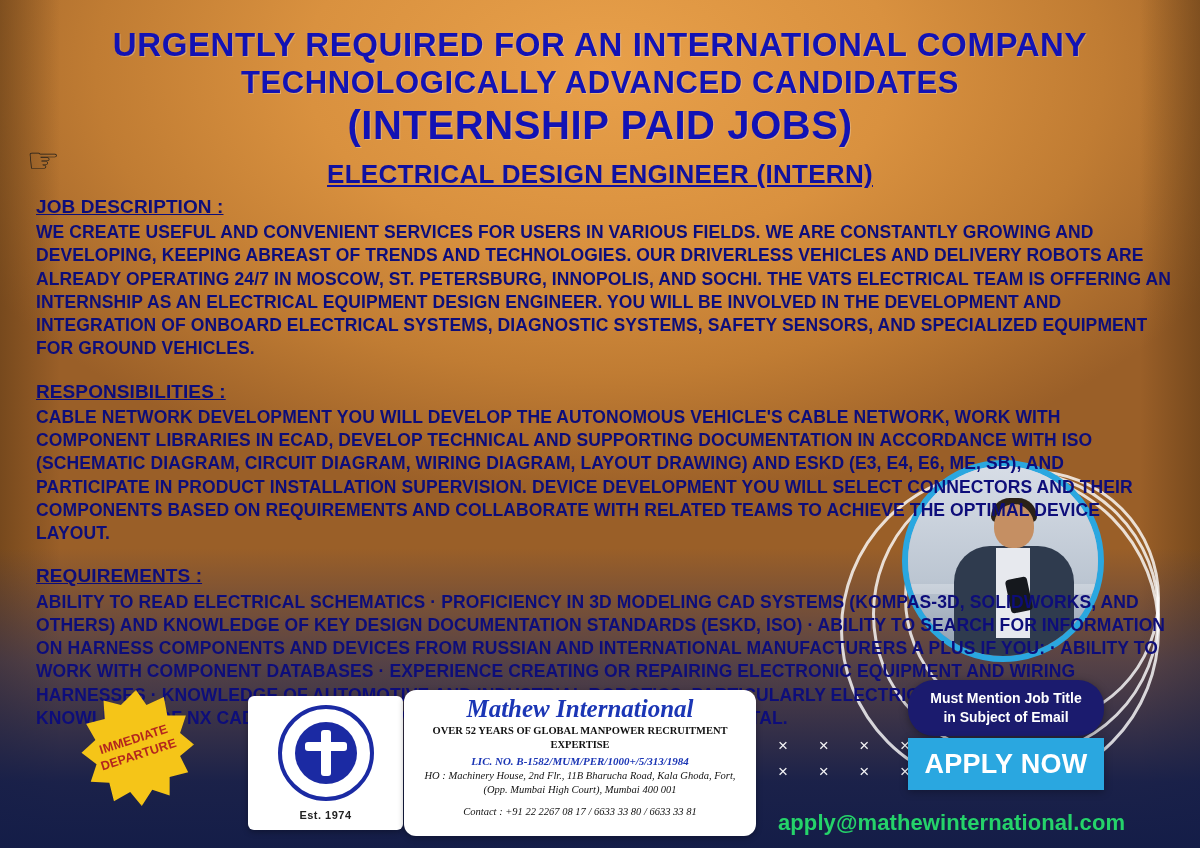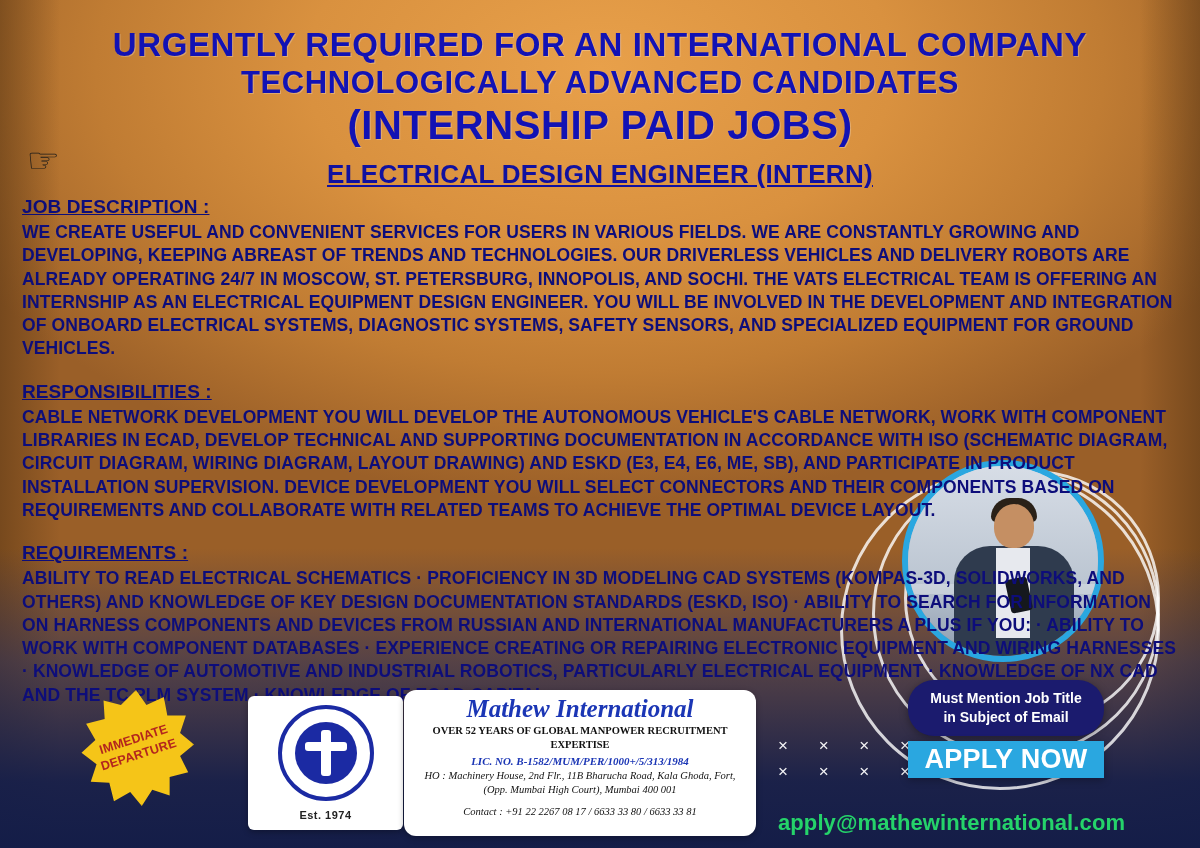--- a/index.html
+++ b/index.html
@@ -66,21 +66,21 @@
     position: absolute;
     left: 28px;
     top: 132px;
     font-size: 34px;
     color: #1a1a1a;
     transform: scaleX(1.1);
     z-index: 6;
   }
 
   .body-text {
-    padding: 4px 22px 0 22px;
+    padding: 4px 22px 0 36px;
     color: #0d0d7a;
     font-size: 17.5px;
     font-weight: bold;
     line-height: 1.33;
     letter-spacing: .1px;
   }
   .sec-head {
     display: inline-block;
     text-decoration: underline;
     font-size: 19px;
@@ -184,22 +184,22 @@
     background:#1b1b6e;
     border-radius: 26px;
     color:#ffffff;
     display:flex; align-items:center; justify-content:center;
     text-align:center;
     font-size: 14px; font-weight:bold; line-height:1.35;
     box-shadow: 0 2px 8px rgba(0,0,0,.35);
   }
   .apply-now {
     position:absolute;
-    left: 908px; bottom: 70px;
-    width: 196px; height: 37px;
+    left: 908px; bottom: 58px;
+    width: 196px; height: 52px;
     background:#2aa7e0;
     color:#fff;
     display:flex; align-items:center; justify-content:center;
     font-size: 27px; font-weight:bold;
     letter-spacing:.3px;
     box-shadow: 0 2px 8px rgba(0,0,0,.3);
   }
   .email {
     position:absolute;
     left: 778px; bottom: 12px;

